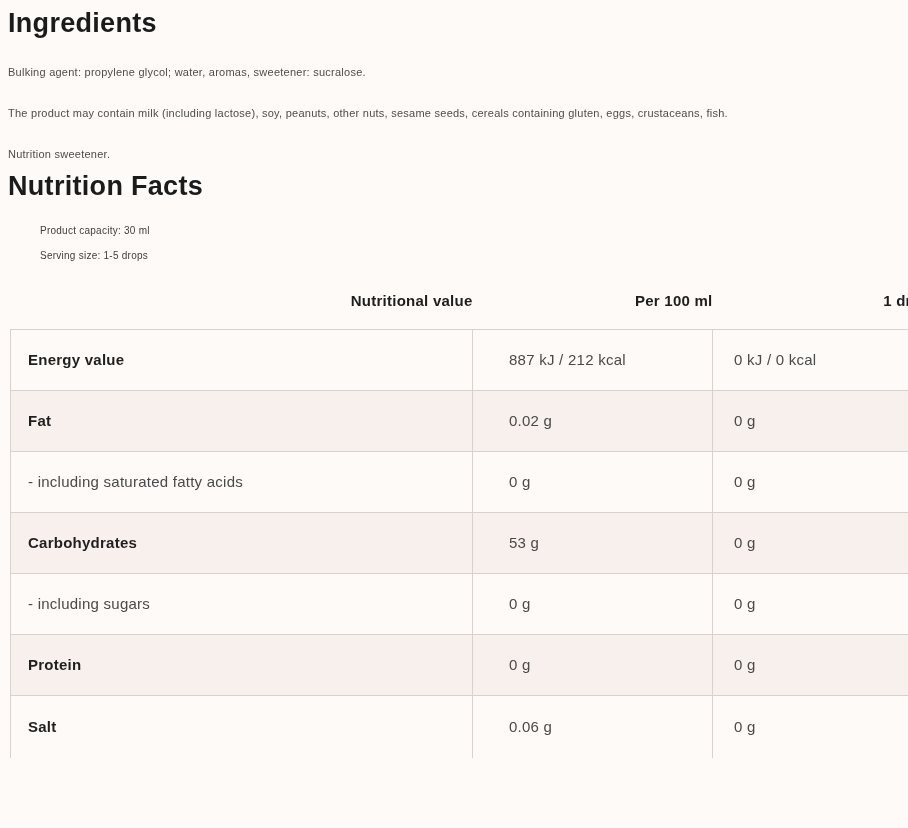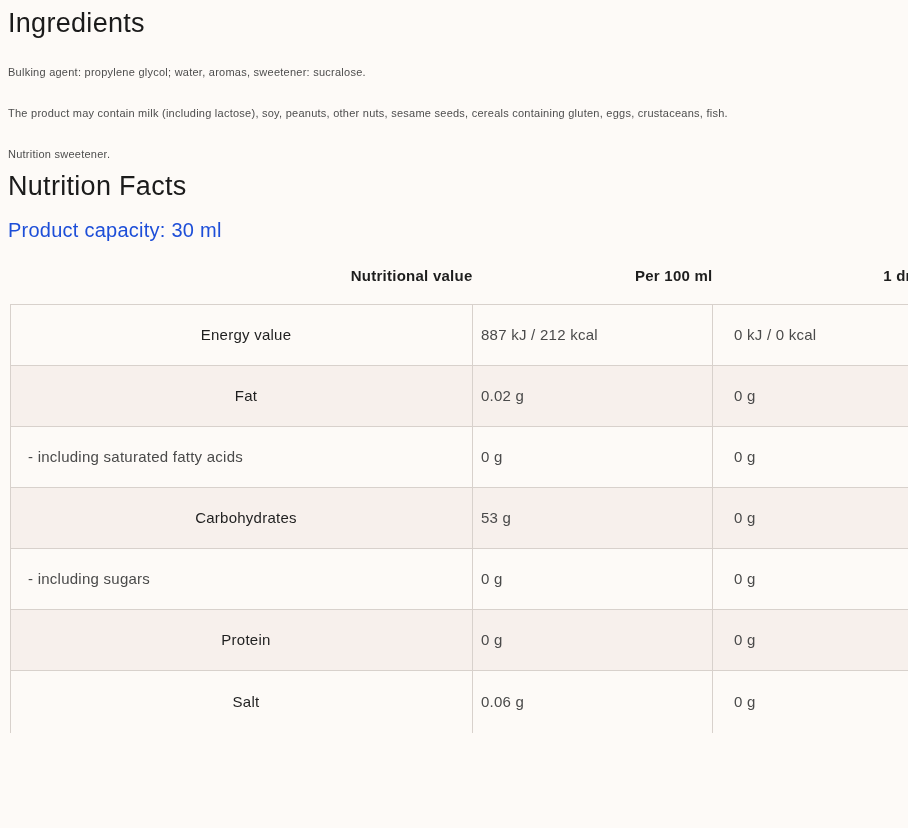--- a/index.html
+++ b/index.html
@@ -12,40 +12,41 @@
     color: #4d4d4d;
   }
   .container {
     width: 908px;
     padding: 8px 0 0 8px;
   }
   .section-title {
     margin: 0;
     font-size: 27px;
     line-height: 30px;
-    font-weight: 400;
+    font-weight: 700;
     letter-spacing: 0.3px;
     color: #1b1b1b;
   }
   .section-title.nutrition { margin-top: 2px; }
   p.body-text {
     margin: 12px 0 0 0;
     font-size: 11px;
     line-height: 29px;
     letter-spacing: 0.25px;
     max-width: 890px;
     color: #4d4d4d;
   }
   p.body-text.first { margin-top: 20px; }
   .meta-block { margin-top: 17px; }
   .meta-line {
-    font-size: 20px;
+    font-size: 10px;
     line-height: 25px;
     letter-spacing: 0.25px;
-    color: #1d4ed8;
+    color: #404040;
+    margin-left: 32px;
   }
   table.nutrition-table {
     margin: 18px 0 0 2px;
     width: 920px;            
     table-layout: fixed;
     border-collapse: collapse;
     font-size: 15px;
     letter-spacing: 0.25px;
   }
   col.c1 { width: 462px; }
@@ -65,26 +66,25 @@
   thead th.val { padding-left: 20px; }
   thead th.drop { padding-left: 21px; }
   tbody td {
     border: 1px solid #d8d1cc;
     height: 61px;
     padding: 0 8px 0 17px;
     vertical-align: middle;
     color: #4a4a4a;
     line-height: 22px;
   }
-  tbody td.val { padding-left: 8px; }
+  tbody td.val { padding-left: 36px; }
   tbody td.drop { padding-left: 21px; }
   tbody tr.main td.label {
-    font-weight: 400;
+    font-weight: 700;
     color: #1f1f1f;
-    text-align: center;
   }
   tbody tr.sub td.label { }
   tbody tr:nth-child(even) { background: #f7f0ec; }
   tbody tr:last-child td { border-bottom: none; height: 62px; }
 </style>
 </head>
 <body>
 
 <div class="container">
 
@@ -93,20 +93,21 @@
   <p class="body-text first">Bulking agent: propylene glycol; water, aromas, sweetener: sucralose.</p>
 
   <p class="body-text">The product may contain milk (including lactose), soy, peanuts, other nuts, sesame seeds, cereals containing gluten, eggs, crustaceans, fish.</p>
 
   <p class="body-text">Nutrition sweetener.</p>
 
   <h2 class="section-title nutrition">Nutrition Facts</h2>
 
   <div class="meta-block">
     <div class="meta-line">Product capacity: 30 ml</div>
+    <div class="meta-line">Serving size: 1-5 drops</div>
   </div>
 
   <table class="nutrition-table">
     <colgroup>
       <col class="c1">
         <col class="c2">
         <col class="c3">
     </colgroup>
     <thead>
       <tr>

